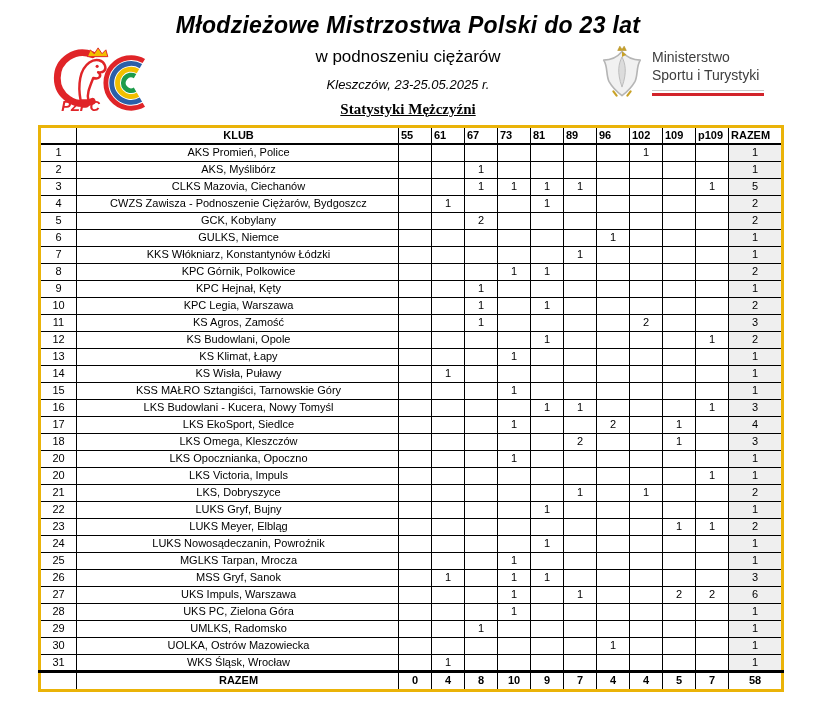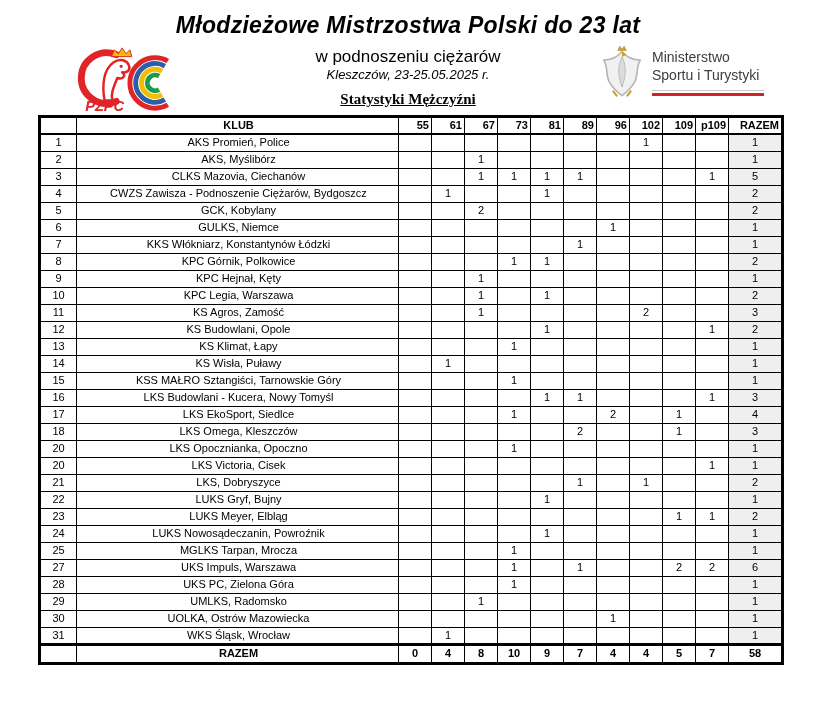--- a/index.html
+++ b/index.html
@@ -6,42 +6,42 @@
   html,body { background:#ffffff; }
   .page {
     position:relative; width:816px; height:727px; background:#fff;
     font-family:"Liberation Sans", sans-serif; color:#000; overflow:hidden;
   }
   .title {
     text-align:center; font-size:23px; font-weight:bold; font-style:italic;
     padding-top:12px; letter-spacing:0.3px;
   }
   .subtitle { text-align:center; font-size:17px; margin-top:8px; }
-  .loc-date { text-align:center; font-size:13px; font-style:italic; margin-top:0; }
+  .loc-date { text-align:center; font-size:13px; font-style:italic; margin-top:10px; }
   .section-title {
     text-align:center; font-family:"Liberation Serif", serif; font-size:15px;
     font-weight:bold; text-decoration:underline; margin-top:9px;
   }
-  .pzpc-logo { position:absolute; left:66px; top:44px; width:120px; height:70px; }
+  .pzpc-logo { position:absolute; left:42px; top:44px; width:120px; height:70px; }
   .ministry-logo { position:absolute; left:600px; top:44px; width:180px; height:58px; display:flex; }
   .ministry-eagle { width:44px; height:56px; flex:0 0 44px; }
   .ministry-text { margin-left:8px; padding-top:4px; font-size:14px; color:#3d3d3d; line-height:18px; }
   .ministry-rule { margin-top:6px; width:112px; }
   .ministry-rule .grayline { height:1px; background:#c9c9c9; margin-bottom:2px; }
   .ministry-rule .redline { height:3px; background:#d2232a; }
 
   table.stats {
     border-collapse:collapse; table-layout:fixed; margin:7px 0 0 38px;
-    border:3px solid #000000;
+    border:3px solid #eab308;
   }
   .stats th, .stats td {
     border:1px solid #000; font-size:11px; height:17px; padding:0 2px;
     overflow:hidden; white-space:nowrap; line-height:15px;
   }
-  .stats thead th { font-weight:bold; border-bottom:2px solid #000; text-align:right; }
+  .stats thead th { font-weight:bold; border-bottom:2px solid #000; text-align:left; }
   .col-num   { width:37px;  text-align:center; }
   .col-klub  { width:322px; text-align:center; padding-left:4px !important; }
   .stats thead .col-klub { text-align:center; }
   .col-cat   { width:33px;  text-align:center; }
   .col-razem { width:54px;  text-align:center; }
   .stats tbody .col-razem { background:#efefef; }
   .stats tfoot td {
     border-top:3px solid #000; font-weight:bold; height:19px;
   }
 </style>
@@ -392,21 +392,21 @@
           <td class="col-cat"></td>
           <td class="col-cat"></td>
           <td class="col-cat"></td>
           <td class="col-cat"></td>
           <td class="col-cat"></td>
           <td class="col-cat"></td>
           <td class="col-razem">1</td>
         </tr>
         <tr>
           <td class="col-num">20</td>
-          <td class="col-klub">LKS Victoria, Cisek</td>
+          <td class="col-klub">LKS Victoria, Impuls</td>
           <td class="col-cat"></td>
           <td class="col-cat"></td>
           <td class="col-cat"></td>
           <td class="col-cat"></td>
           <td class="col-cat"></td>
           <td class="col-cat"></td>
           <td class="col-cat"></td>
           <td class="col-cat"></td>
           <td class="col-cat"></td>
           <td class="col-cat">1</td>
@@ -479,20 +479,35 @@
           <td class="col-cat"></td>
           <td class="col-cat"></td>
           <td class="col-cat">1</td>
           <td class="col-cat"></td>
           <td class="col-cat"></td>
           <td class="col-cat"></td>
           <td class="col-cat"></td>
           <td class="col-cat"></td>
           <td class="col-cat"></td>
           <td class="col-razem">1</td>
+        </tr>
+        <tr>
+          <td class="col-num">26</td>
+          <td class="col-klub">MSS Gryf, Sanok</td>
+          <td class="col-cat"></td>
+          <td class="col-cat">1</td>
+          <td class="col-cat"></td>
+          <td class="col-cat">1</td>
+          <td class="col-cat">1</td>
+          <td class="col-cat"></td>
+          <td class="col-cat"></td>
+          <td class="col-cat"></td>
+          <td class="col-cat"></td>
+          <td class="col-cat"></td>
+          <td class="col-razem">3</td>
         </tr>
         <tr>
           <td class="col-num">27</td>
           <td class="col-klub">UKS Impuls, Warszawa</td>
           <td class="col-cat"></td>
           <td class="col-cat"></td>
           <td class="col-cat"></td>
           <td class="col-cat">1</td>
           <td class="col-cat"></td>
           <td class="col-cat">1</td>

